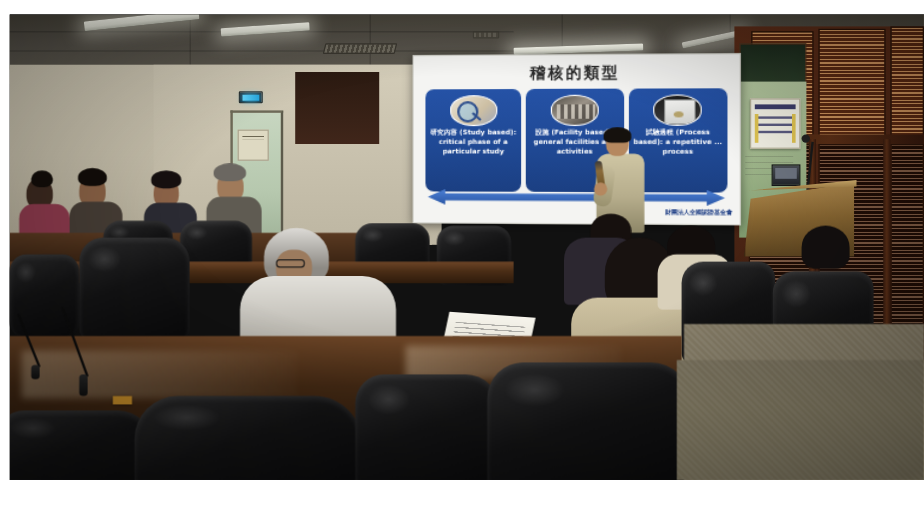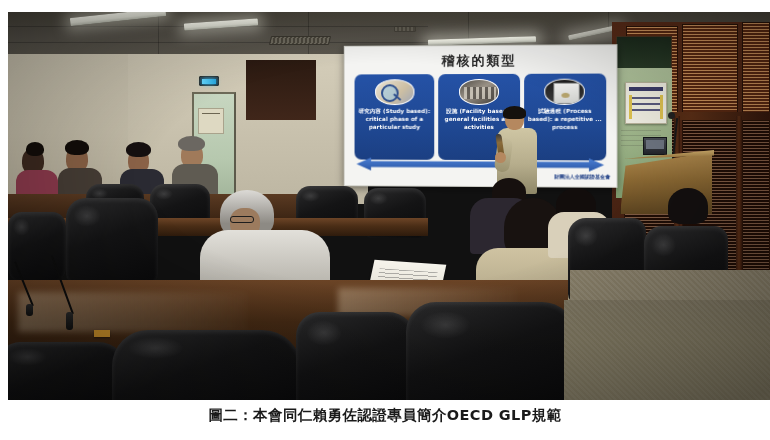--- a/index.html
+++ b/index.html
@@ -539,15 +539,14 @@
     <div class="chair" style="left:104px;top:318px;width:190px;height:84px;border-radius:36px 40px 6px 6px;"></div>
     <div class="chair" style="left:288px;top:300px;width:120px;height:100px;border-radius:24px 28px 6px 6px;"></div>
     <div class="chair" style="left:398px;top:290px;width:170px;height:110px;border-radius:30px 34px 6px 6px;"></div>
 
     <div class="floor-right"></div>
     <div class="floor" style="left:556px;width:210px;height:100px;"></div>
 
     <div class="vignette"></div>
   </div>
 
-  <div id="caption">圖二：本會同仁賴勇佐認證專員簡介OECD GLP規範</div>
 
 </div>
 
 </body></html>

